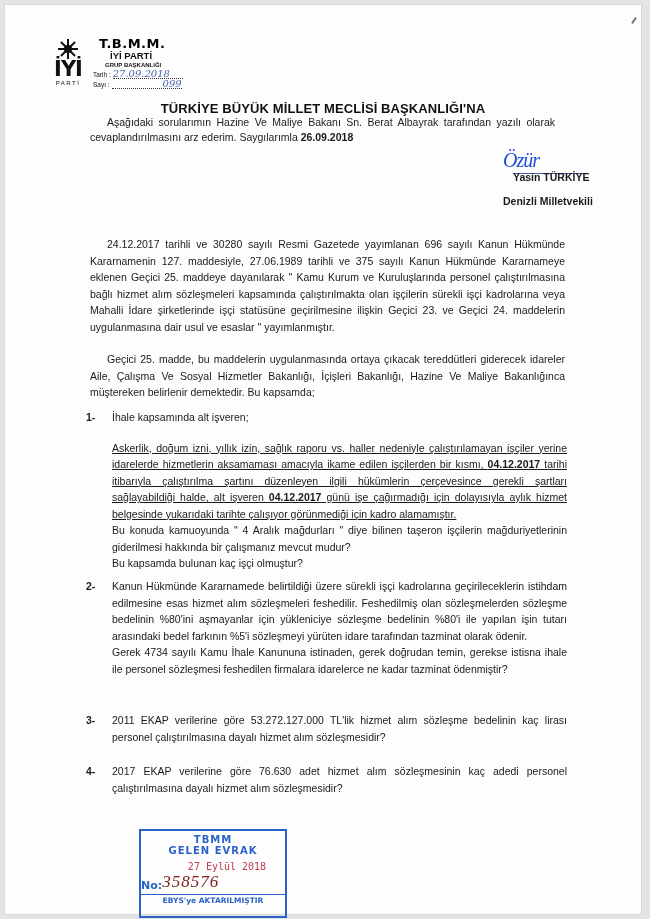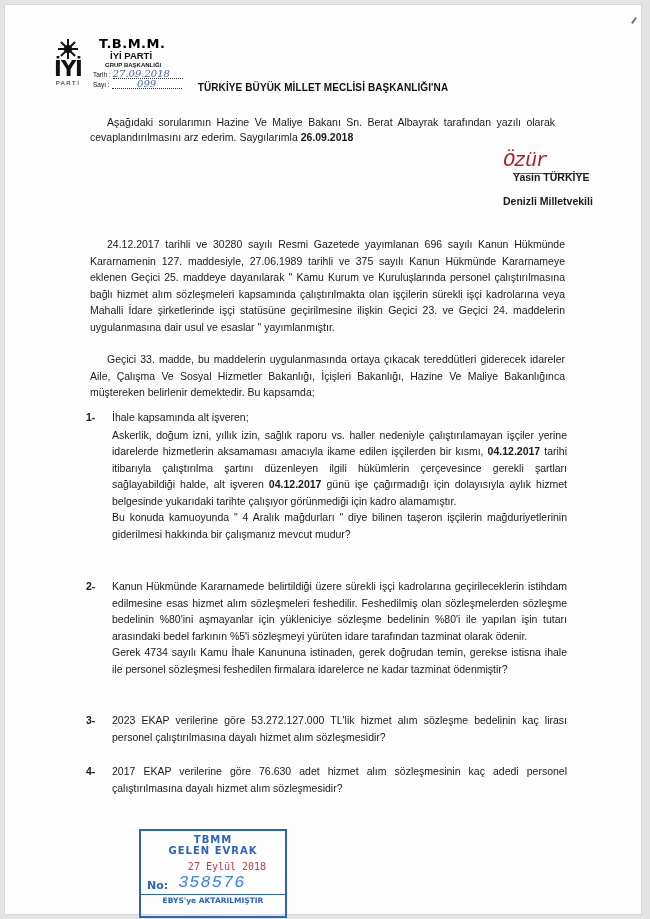--- a/index.html
+++ b/index.html
@@ -26,48 +26,48 @@
   .logo .sun .ray { position:absolute; left:9px; top:0; width:2px; height:20px; background:#111; }
   .logo .iyi { font-family:"DejaVu Sans", sans-serif; font-weight:bold; font-size:21px; line-height:20px; letter-spacing:-1px; color:#111; }
   .logo .parti { font-size:6px; letter-spacing:1.5px; line-height:8px; color:#111; }
   .org { position:absolute; left:88px; top:32px; width:110px; }
   .org .t1 { font-family:"DejaVu Sans", sans-serif; font-weight:bold; font-size:13px; line-height:14px; color:#000000; letter-spacing:0.5px; padding-left:6px;}
   .org .t2 { font-weight:bold; font-size:9.5px; line-height:10px; padding-left:17px; color:#111;}
   .org .t3 { font-weight:bold; font-size:6px; line-height:8px; padding-left:12px; color:#111;}
   .org .row { font-size:6.5px; line-height:9px; color:#111; display:flex; align-items:flex-end; }
   .org .row .hand { font-family:"DejaVu Serif", serif; font-style:italic; color:#4a64a8; font-size:10px; border-bottom:1px dotted #333; min-width:70px; margin-left:2px; line-height:9px; }
   .title {
-    position:absolute; left:0; right:0; top:77px; text-align:center;
-    font-weight:bold; font-size:10px; letter-spacing:0.1px; color:#111;
+    position:absolute; left:0; right:0; top:96px; text-align:center;
+    font-weight:bold; font-size:13px; letter-spacing:0.1px; color:#111;
   }
   .intro { position:absolute; left:85px; top:110px; width:465px; font-size:10.5px; line-height:15px; text-align:justify; }
   .intro p { margin:0; text-indent:17px; }
   .sig { position:absolute; left:478px; top:150px; width:160px; height:62px; }
-  .sig .scribble { position:absolute; left:20px; top:-6px; font-family:Liberation Mono, monospace; font-style:italic; font-size:20px; color:#b91c1c; letter-spacing:-1px;}
+  .sig .scribble { position:absolute; left:20px; top:-6px; font-family:Liberation Serif, serif; font-style:italic; font-size:20px; color:#1d4ed8; letter-spacing:-1px;}
   .sig .underline { position:absolute; left:30px; top:18px; width:75px; height:1px; background:#4a5fae; }
   .sig .name { position:absolute; left:30px; top:16px; font-weight:bold; font-size:10.5px; }
   .sig .role { position:absolute; left:20px; top:40px; font-weight:bold; font-size:10.5px; }
   .body-text { position:absolute; left:85px; width:475px; font-size:10.5px; line-height:16.5px; text-align:justify; }
   .body-text p { margin:0; }
   .indent { text-indent:17px; }
   .q { position:absolute; left:107px; width:455px; font-size:10.5px; line-height:16.5px; text-align:justify; }
   .q p { margin:0; }
   .qnum { position:absolute; left:-26px; top:0; font-weight:bold; }
   b { font-weight:bold; }
   .stamp {
     position:absolute; left:134px; top:824px; width:144px; height:85px;
     border:2px solid #2a62c8; color:#2a62c8; text-align:center;
     font-family:"DejaVu Sans", sans-serif;
   }
   .stamp .s1 { font-weight:bold; font-size:10px; line-height:11px; margin-top:3px; letter-spacing:1px; }
   .stamp .s2 { font-weight:bold; font-size:10px; line-height:11px; letter-spacing:1px; }
   .stamp .s3 { color:#c43a4a; font-size:10px; line-height:14px; margin-top:4px; font-family:"DejaVu Sans Mono", monospace;margin-left:28px; }
-  .stamp .s4 { display:flex; align-items:flex-end; padding-left:6px; height:18px; }
+  .stamp .s4 { display:flex; align-items:flex-end; height:18px; }
   .stamp .s4 .no { font-weight:bold; font-size:11px; }
-  .stamp .s4 .num { font-family:Liberation Mono, monospace; font-style:italic; font-size:17px; margin-left:10px; letter-spacing:1px; color:#3b82f6; }
+  .stamp .s4 .num { font-family:Liberation Serif, serif; font-style:italic; font-size:17px; margin-left:0; letter-spacing:1px; color:#7f1d1d; }
   .stamp .s5 { border-top:1.5px solid #2a62c8; font-weight:bold; font-size:7.5px; line-height:11px; margin-top:2px; }
 </style>
 </head>
 <body>
 
 <div class="page">
   <div class="corner-mark"></div>
 
   <div class="logo">
     <div class="sun">
@@ -84,21 +84,21 @@
   <div class="org">
     <div class="t1">T.B.M.M.</div>
     <div class="t2">İYİ PARTİ</div>
     <div class="t3">GRUP BAŞKANLIĞI</div>
     <div class="row">
       <span>Tarih :</span>
       <span class="hand">27.09.2018</span>
     </div>
     <div class="row">
       <span>Sayı :</span>
-      <span class="hand" style="text-align:center">099</span>
+      <span class="hand" style="text-align:right">099</span>
     </div>
   </div>
 
   <div class="title">TÜRKİYE BÜYÜK MİLLET MECLİSİ BAŞKANLIĞI'NA</div>
 
   <div class="intro">
     <p><span>Aşağıdaki sorularımın Hazine Ve Maliye Bakanı Sn. Berat Albayrak tarafından yazılı olarak cevaplandırılmasını arz ederim. Saygılarımla </span><b>26.09.2018</b></p>
   </div>
 
   <div class="sig">
@@ -106,41 +106,42 @@
     <div class="underline"></div>
     <div class="name">Yasin TÜRKİYE</div>
     <div class="role">Denizli Milletvekili</div>
   </div>
 
   <div class="body-text" style="top:231px;">
     <p class="indent">24.12.2017 tarihli ve 30280 sayılı Resmi Gazetede yayımlanan 696 sayılı Kanun Hükmünde Kararnamenin 127. maddesiyle, 27.06.1989 tarihli ve 375 sayılı Kanun Hükmünde Kararnameye eklenen Geçici 25. maddeye dayanılarak " Kamu Kurum ve Kuruluşlarında personel çalıştırılmasına bağlı hizmet alım sözleşmeleri kapsamında çalıştırılmakta olan işçilerin sürekli işçi kadrolarına veya Mahalli İdare şirketlerinde işçi statüsüne geçirilmesine ilişkin Geçici 23.  ve Geçici 24. maddelerin uygulanmasına dair usul ve esaslar " yayımlanmıştır.</p>
   </div>
 
   <div class="body-text" style="top:346px;">
-    <p class="indent">Geçici 33. madde, bu maddelerin uygulanmasında ortaya çıkacak tereddütleri giderecek idareler Aile, Çalışma Ve Sosyal Hizmetler Bakanlığı, İçişleri Bakanlığı, Hazine Ve Maliye Bakanlığınca müştereken belirlenir demektedir. Bu kapsamda;</p>
+    <p class="indent">Geçici 25. madde, bu maddelerin uygulanmasında ortaya çıkacak tereddütleri giderecek idareler Aile, Çalışma Ve Sosyal Hizmetler Bakanlığı, İçişleri Bakanlığı, Hazine Ve Maliye Bakanlığınca müştereken belirlenir demektedir. Bu kapsamda;</p>
   </div>
 
   <div class="q" style="top:404px;">
     <span class="qnum">1-</span>
     <p>İhale kapsamında alt işveren;</p>
-    <p style="margin-top:1px;">
+    <p style="margin-top:14px;text-decoration:underline;">
       <span>Askerlik, doğum izni, yıllık izin, sağlık raporu vs. haller nedeniyle çalıştırılamayan işçiler yerine idarelerde hizmetlerin aksamaması amacıyla ikame edilen işçilerden bir kısmı, </span><b>04.12.2017</b><span> tarihi itibarıyla çalıştırılma şartını düzenleyen ilgili hükümlerin çerçevesince gerekli şartları sağlayabildiği halde, alt işveren </span><b>04.12.2017</b><span> günü işe çağırmadığı için dolayısıyla aylık hizmet belgesinde yukarıdaki tarihte çalışıyor görünmediği için kadro alamamıştır.</span>
     </p>
     <p>Bu konuda kamuoyunda " 4 Aralık mağdurları " diye bilinen taşeron işçilerin mağduriyetlerinin giderilmesi hakkında bir çalışmanız mevcut mudur?</p>
+    <p>Bu kapsamda bulunan kaç işçi olmuştur?</p>
   </div>
 
   <div class="q" style="top:573px;">
     <span class="qnum">2-</span>
     <p>Kanun Hükmünde Kararnamede belirtildiği üzere sürekli işçi kadrolarına geçirileceklerin istihdam edilmesine esas hizmet alım sözleşmeleri feshedilir. Feshedilmiş olan sözleşmelerden sözleşme bedelinin %80'ini aşmayanlar için yükleniciye sözleşme bedelinin %80'i ile yapılan işin tutarı arasındaki bedel farkının %5'i sözleşmeyi yürüten idare tarafından tazminat olarak ödenir.</p>
     <p>Gerek 4734 sayılı Kamu İhale Kanununa istinaden, gerek doğrudan temin, gerekse istisna ihale ile personel sözleşmesi feshedilen firmalara idarelerce ne kadar tazminat ödenmiştir?</p>
   </div>
 
   <div class="q" style="top:707px;">
     <span class="qnum">3-</span>
-    <p>2023 EKAP verilerine göre 53.272.127.000 TL'lik hizmet alım sözleşme bedelinin kaç lirası personel çalıştırılmasına dayalı hizmet alım sözleşmesidir?</p>
+    <p>2011 EKAP verilerine göre 53.272.127.000 TL'lik hizmet alım sözleşme bedelinin kaç lirası personel çalıştırılmasına dayalı hizmet alım sözleşmesidir?</p>
   </div>
 
   <div class="q" style="top:758px;">
     <span class="qnum">4-</span>
     <p>2017 EKAP verilerine göre 76.630 adet hizmet alım sözleşmesinin kaç adedi personel çalıştırılmasına dayalı hizmet alım sözleşmesidir?</p>
   </div>
 
   <div class="stamp">
     <div class="s1">TBMM</div>
     <div class="s2">GELEN EVRAK</div>

